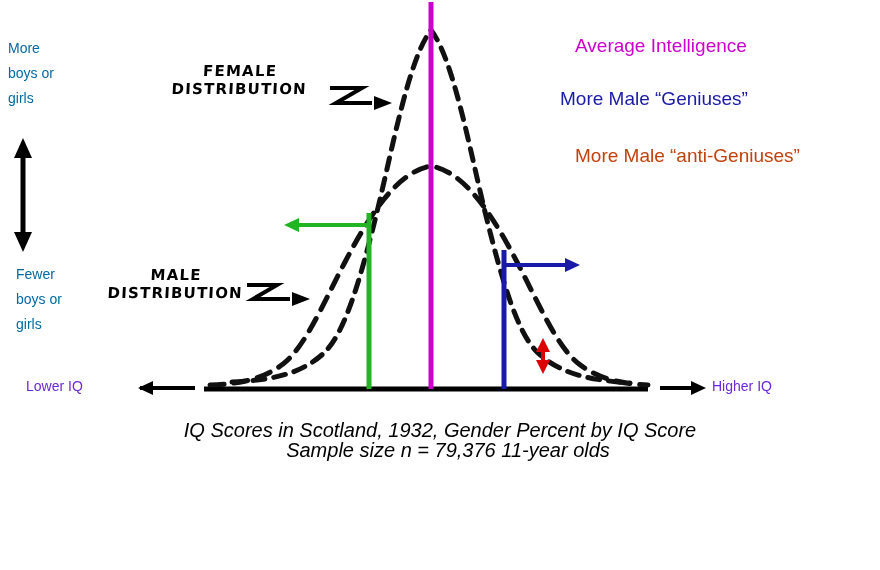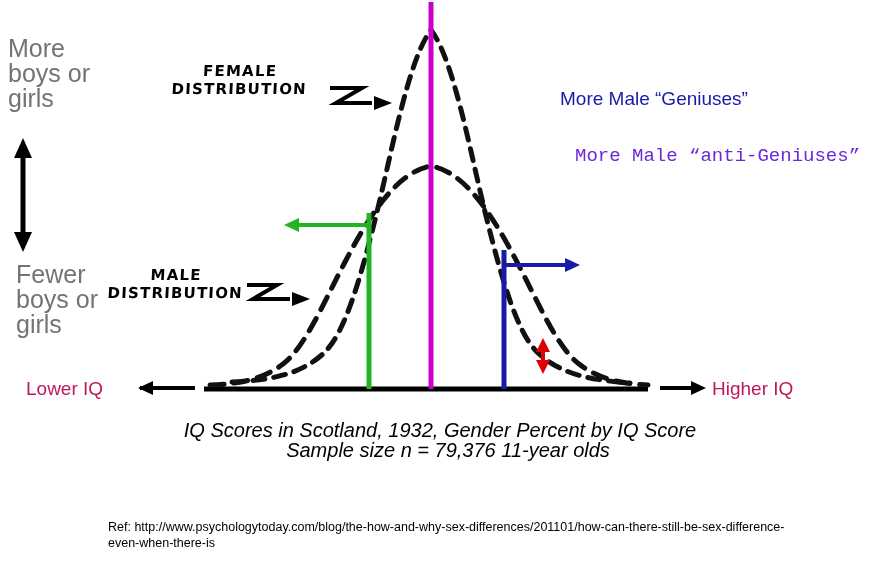--- a/index.html
+++ b/index.html
@@ -12,46 +12,46 @@
     width: 880px;
     height: 570px;
     background: #ffffff;
     overflow: hidden;
     font-family: "Liberation Sans", sans-serif;
   }
   .abs { position: absolute; }
 
   
   .side-label {
-    font-size: 25px;
+    font-size: 14px;
     line-height: 25px;
-    color: #737373;
+    color: #0369a1;
     white-space: pre-line;
   }
   #more-label { left: 8px; top: 36px; }
   #fewer-label { left: 16px; top: 262px; }
 
   
   .iq-label {
-    font-size: 19px;
-    color: #be185d;
+    font-size: 14px;
+    color: #6d28d9;
     white-space: nowrap;
   }
   #lower-iq-label { left: 26px; top: 378px; }
   #higher-iq-label { left: 712px; top: 378px; text-align: center; }
 
   
   .legend-label {
     font-size: 19px;
     white-space: nowrap;
     font-weight: normal;
   }
   #legend-average   { left: 575px; top: 35px;  color: #cc00cc; }
   #legend-geniuses  { left: 560px; top: 88px;  color: #1a1aa8; }
-  #legend-anti      { left: 575px; top: 145px; color: #6d28d9; font-family: Liberation Mono, monospace; }
+  #legend-anti      { left: 575px; top: 145px; color: #c2410c; }
 
   
   .callout {
     font-family: "DejaVu Sans", sans-serif;
     font-weight: bold;
     font-size: 15px;
     letter-spacing: 1.2px;
     color: #000000;
     line-height: 18px;
     text-align: center;
@@ -169,24 +169,24 @@
   <div class="abs iq-label" id="lower-iq-label">Lower IQ</div>
 
   <div class="abs iq-label" id="higher-iq-label">Higher IQ</div>
 
   <div class="abs callout" id="female-callout" style="white-space: pre-line;">FEMALE
 DISTRIBUTION</div>
 
   <div class="abs callout" id="male-callout" style="white-space: pre-line;">MALE
 DISTRIBUTION</div>
 
+  <div class="abs legend-label" id="legend-average">Average Intelligence</div>
 
   <div class="abs legend-label" id="legend-geniuses">More Male “Geniuses”</div>
 
   <div class="abs legend-label" id="legend-anti">More Male “anti-Geniuses”</div>
 
   <div class="abs caption" id="caption-main">IQ Scores in Scotland, 1932, Gender Percent by IQ Score</div>
 
   <div class="abs caption" id="caption-sample">Sample size n = 79,376 11-year olds</div>
 
-  <div class="abs" id="reference">Ref:  http://www.psychologytoday.com/blog/the-how-and-why-sex-differences/201101/how-can-there-still-be-sex-difference-even-when-there-is</div>
 
 </div>
 
 </body></html>

